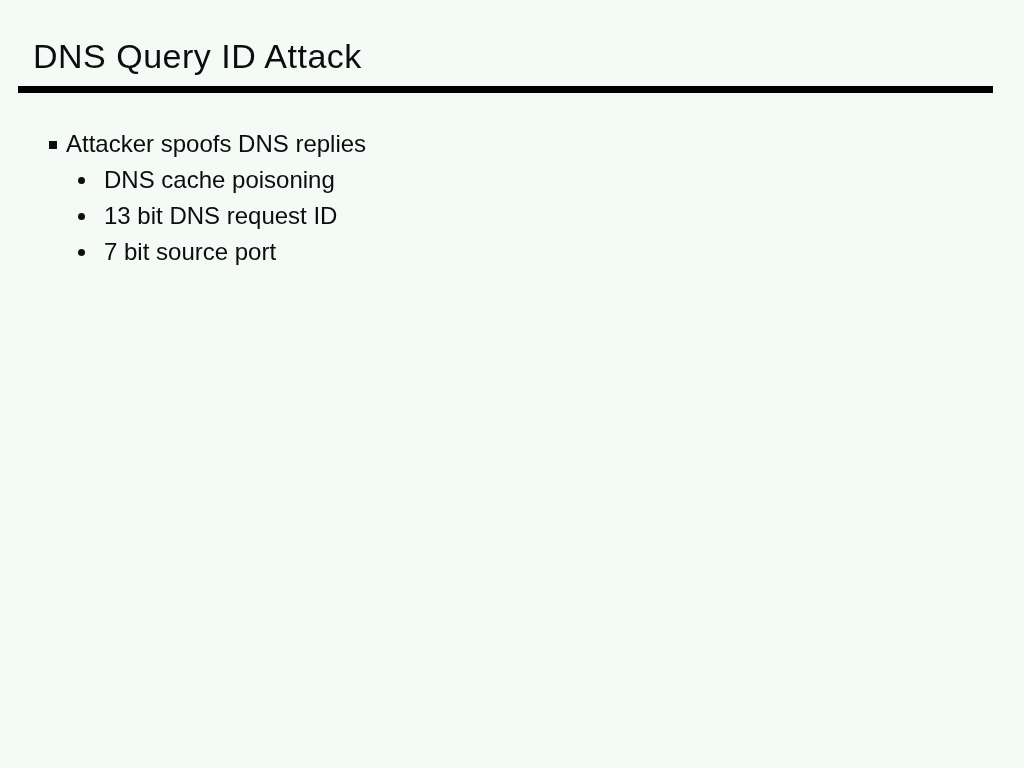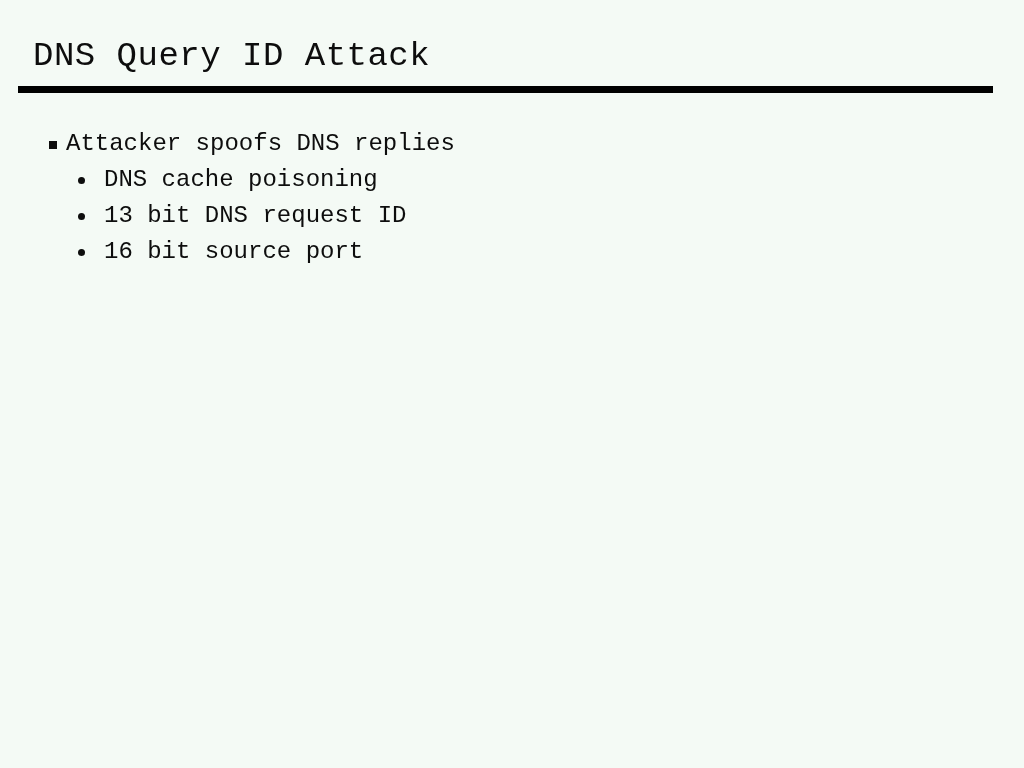--- a/index.html
+++ b/index.html
@@ -9,21 +9,21 @@
   body {
     width: 1024px;
     height: 768px;
     background: #f4faf5;
     overflow: hidden;
   }
   .slide {
     position: relative;
     width: 1024px;
     height: 768px;
-    font-family: Liberation Mono, monospace;
+    font-family: Liberation Sans, sans-serif;
     color: #0d0d0d;
   }
   .title {
     position: absolute;
     left: 33px;
     top: 38px;
     margin: 0;
     font-size: 34px;
     font-weight: normal;
     line-height: 1.1;
@@ -78,15 +78,15 @@
 </head>
 <body style="background: rgb(244, 250, 245);">
 
 <div class="slide" style="color: rgb(13, 13, 13);">
   <h1 class="title">DNS Query ID Attack</h1>
   <div class="rule" style="background: rgb(0, 0, 0);"></div>
   <ul class="bullets">
       <li class="bullet level-1"><span class="marker" style="background: rgb(13, 13, 13);"></span><span>Attacker spoofs DNS replies</span></li>
       <li class="bullet level-2"><span class="marker" style="background: rgb(13, 13, 13);"></span><span>DNS cache poisoning</span></li>
       <li class="bullet level-2"><span class="marker" style="background: rgb(13, 13, 13);"></span><span>13 bit DNS request ID</span></li>
-      <li class="bullet level-2"><span class="marker" style="background: rgb(13, 13, 13);"></span><span>16 bit source port</span></li>
+      <li class="bullet level-2"><span class="marker" style="background: rgb(13, 13, 13);"></span><span>7 bit source port</span></li>
     </ul>
 </div>
 
 </body></html>

